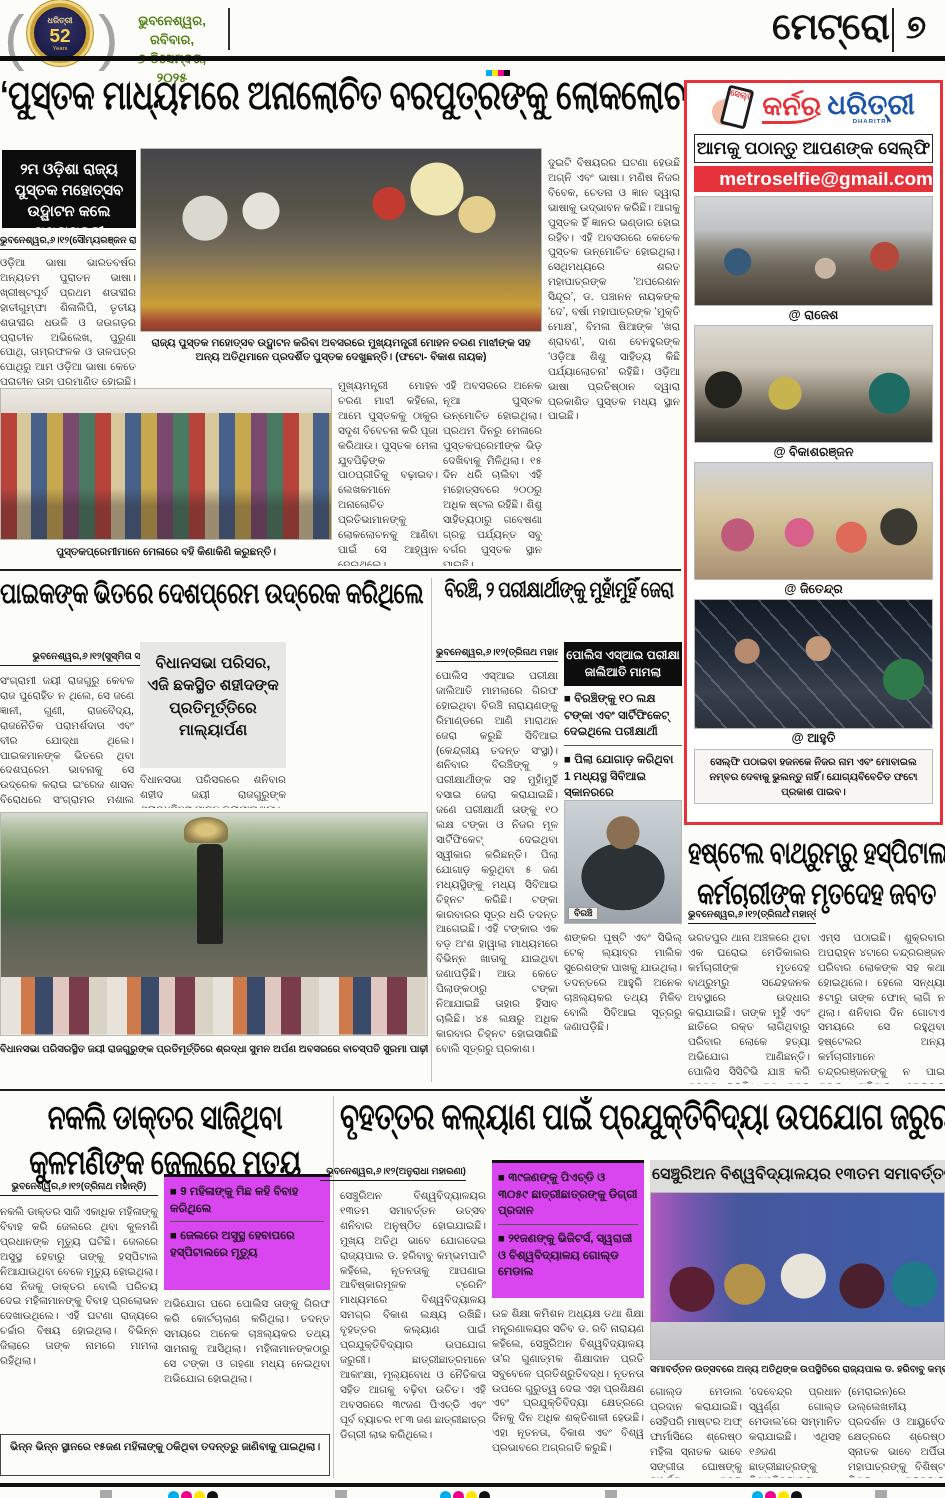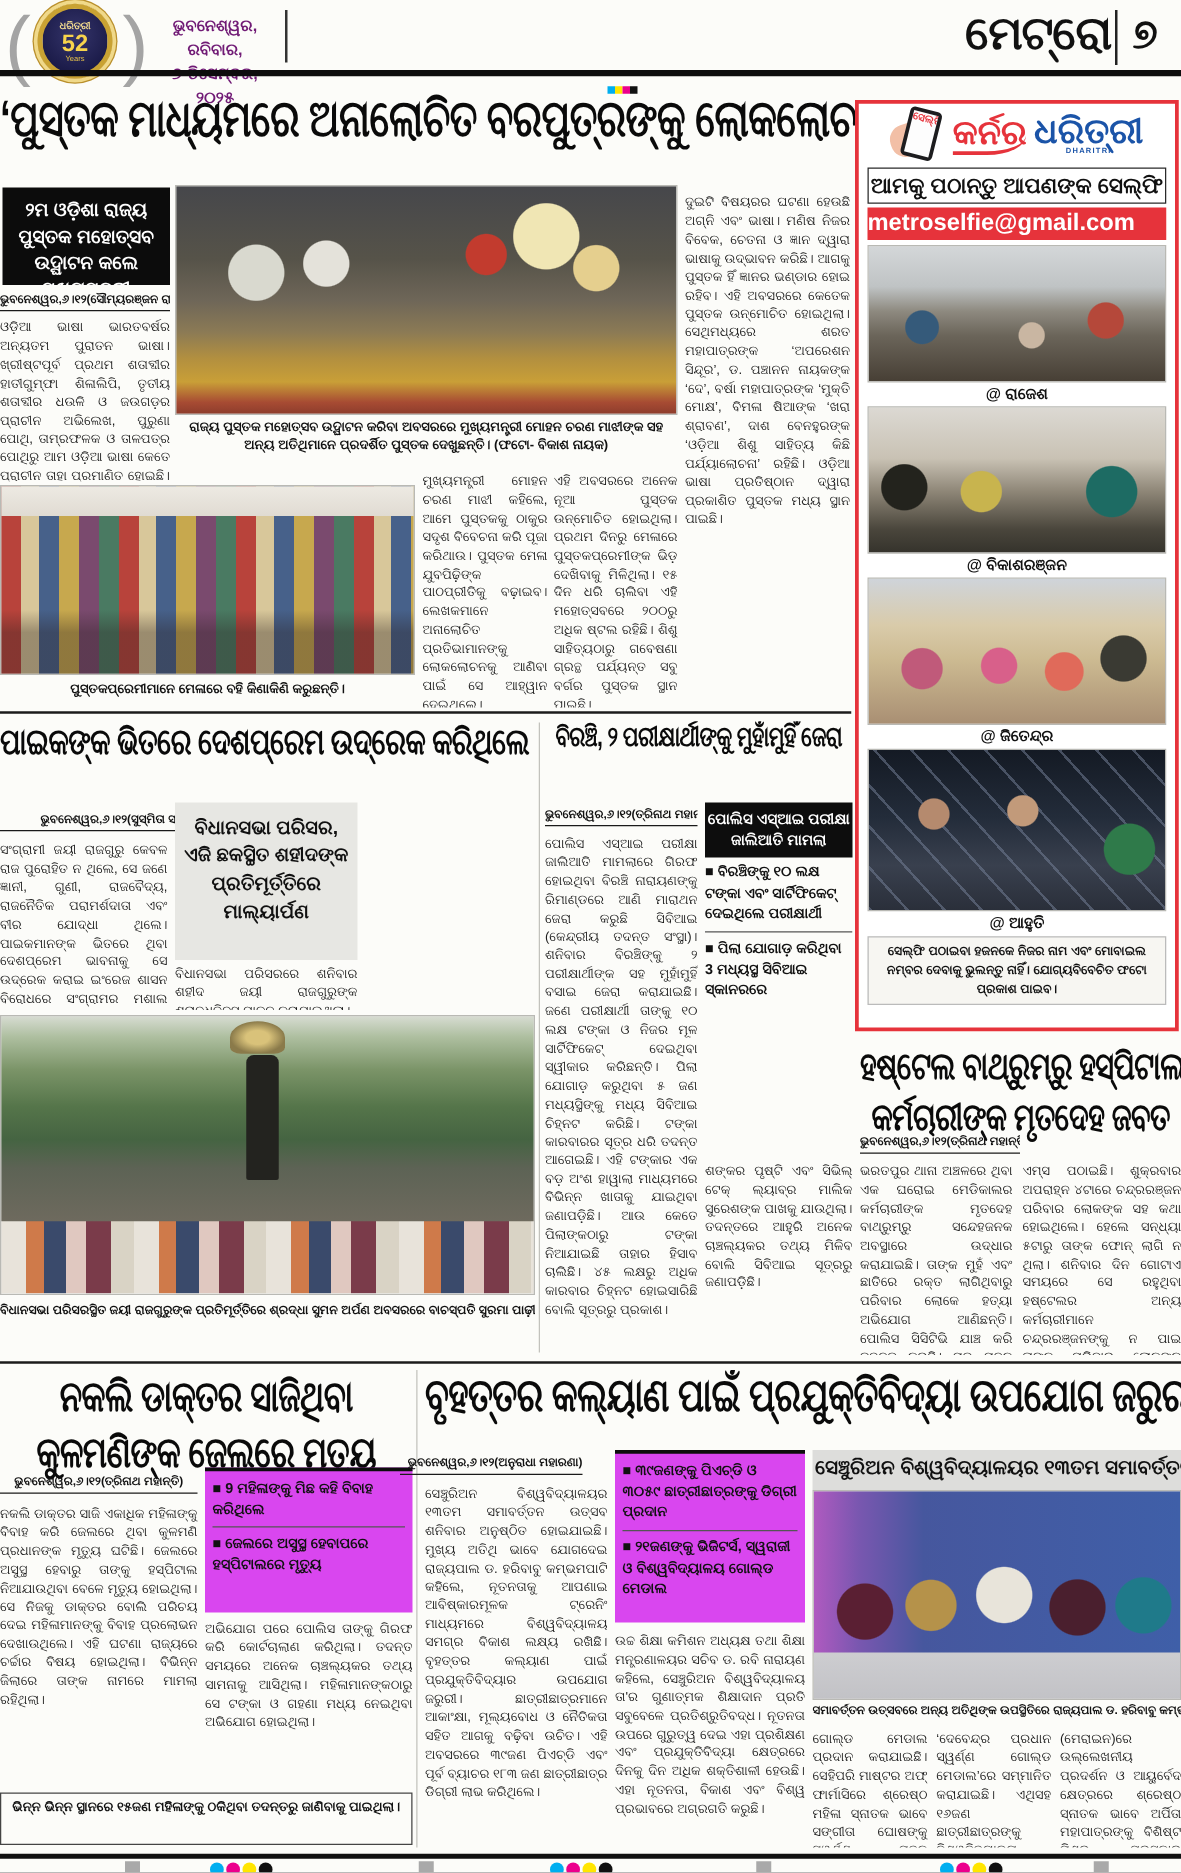--- a/index.html
+++ b/index.html
@@ -23,27 +23,27 @@
   .rule-v{background:#c2c2bd;width:1px;}
   .rule-h{background:#1c1c1c;}
   
   .paren{font-size:62px;color:#a4a4a4;font-weight:400;line-height:1;}
   .logo-circle{width:60px;height:60px;border-radius:50%;border:4px solid #c9a233;
      background:radial-gradient(circle at 50% 40%,#35356b 0%,#1c1c4a 70%,#11113a 100%);
      box-shadow:0 0 0 3px #f0d98a, 0 0 0 4px #b98f2c;text-align:center;box-sizing:border-box;}
   .logo-brand{color:#f5dd90;font-size:8px;font-weight:700;margin-top:9px;}
   .logo-52{color:#f8d44c;font-size:19px;font-weight:800;line-height:1;}
   .logo-sub{color:#e8c34a;font-size:6px;}
-  .dateline{font-size:13px;font-weight:700;line-height:1.45;text-align:center;color:#701a75;}
+  .dateline{font-size:13px;font-weight:700;line-height:1.45;text-align:center;color:#4d7c0f;}
   .section-title{font-size:37px;font-weight:800;letter-spacing:-1px;}
   .pageno{font-size:33px;font-weight:800;}
   
   .selfie-panel{border:3px solid #e6333b;background:#fff;box-sizing:border-box;}
   .selfie-sub{border:1.5px solid #2a2a2a;font-weight:800;font-size:17.5px;text-align:center;padding:3px 0;margin:3px 7px;overflow:hidden;white-space:nowrap;}
-  .selfie-email{background:#e6333b;color:#fff;font-weight:700;font-size:19px;text-align:left;padding:2px 0;margin:0 7px;overflow:hidden;}
+  .selfie-email{background:#e6333b;color:#fff;font-weight:700;font-size:19px;text-align:right;padding:2px 0;margin:0 7px;overflow:hidden;}
   .selfie-cap{font-weight:700;font-size:12.5px;text-align:center;line-height:18px;height:18px;overflow:hidden;}
   .selfie-note{border:1px solid #bbb;background:#f7f6f2;font-size:10px;font-weight:600;text-align:center;line-height:1.5;padding:4px 6px;margin:2px 7px;overflow:hidden;}
   .corner-red{color:#e6333b;font-weight:800;font-size:27px;border-bottom:3px solid #e6333b;border-radius:0 0 60%/18px;line-height:1.05;}
   .brand-blue{color:#1b54a8;font-weight:800;font-size:28px;line-height:0.95;text-align:center;}
   .brand-sub{color:#1b54a8;font-size:6px;font-weight:700;letter-spacing:1px;text-align:center;}
   .hand-icon{width:34px;height:26px;background:#f2bfa6;border-radius:12px 4px 10px 12px;transform:rotate(-18deg);}
   .phone-icon{width:26px;height:40px;background:#1d1d1f;border-radius:4px;transform:rotate(14deg);box-sizing:border-box;padding:3px;}
   .phone-screen{width:100%;height:100%;background:#fdfdfd;color:#e6333b;font-size:8.5px;font-weight:800;text-align:center;line-height:1.1;overflow:hidden;}
   
   .ph-main{background:
@@ -192,21 +192,24 @@
   </div>
   <div class="abs cap nowrap" style="left:0;top:1042px;width:428px;font-size:10px;text-align:left;">ବିଧାନସଭା ପରିସରସ୍ଥିତ ଜୟୀ ରାଜଗୁରୁଙ୍କ ପ୍ରତିମୂର୍ତ୍ତିରେ ଶ୍ରଦ୍ଧା ସୁମନ ଅର୍ପଣ ଅବସରରେ ବାଚସ୍ପତି ସୁରମା ପାଢ଼ୀଙ୍କ ସହ ଅନ୍ୟମାନେ।</div>
 
   <div class="abs hl cond nowrap center" style="left:436px;top:577px;width:246px;font-size:17px;">ବିରଞ୍ଚି, ୨ ପରୀକ୍ଷାର୍ଥୀଙ୍କୁ ମୁହାଁମୁହିଁ ଜେରା</div>
   <div class="abs byline" style="left:436px;top:646px;width:122px;">ଭୁବନେଶ୍ୱର,୬।୧୨(ତ୍ରିନାଥ ମହାନ୍ତି)</div>
   <div class="abs bodytxt" style="left:436px;top:668px;width:122px;height:416px;">ପୋଲିସ ଏସ୍‌ଆଇ ପରୀକ୍ଷା ଜାଲିଆତି ମାମଲାରେ ଗିରଫ ହୋଇଥିବା ବିରଞ୍ଚି ନାରାୟଣଙ୍କୁ ରିମାଣ୍ଡରେ ଆଣି ମାରାଥନ ଜେରା କରୁଛି ସିବିଆଇ (କେନ୍ଦ୍ରୀୟ ତଦନ୍ତ ସଂସ୍ଥା)। ଶନିବାର ବିରଞ୍ଚିଙ୍କୁ ୨ ପରୀକ୍ଷାର୍ଥୀଙ୍କ ସହ ମୁହାଁମୁହିଁ ବସାଇ ଜେରା କରାଯାଇଛି। ଜଣେ ପରୀକ୍ଷାର୍ଥୀ ତାଙ୍କୁ ୧୦ ଲକ୍ଷ ଟଙ୍କା ଓ ନିଜର ମୂଳ ସାର୍ଟିଫିକେଟ୍ ଦେଇଥିବା ସ୍ୱୀକାର କରିଛନ୍ତି। ପିଲା ଯୋଗାଡ଼ କରୁଥିବା ୫ ଜଣ ମଧ୍ୟସ୍ଥିଙ୍କୁ ମଧ୍ୟ ସିବିଆଇ ଚିହ୍ନଟ କରିଛି। ଟଙ୍କା କାରବାରର ସୂତ୍ର ଧରି ତଦନ୍ତ ଆଗେଇଛି। ଏହି ଟଙ୍କାର ଏକ ବଡ଼ ଅଂଶ ହାୱାଲା ମାଧ୍ୟମରେ ବିଭିନ୍ନ ଖାତାକୁ ଯାଇଥିବା ଜଣାପଡ଼ିଛି। ଆଉ କେତେ ପିଲାଙ୍କଠାରୁ ଟଙ୍କା ନିଆଯାଇଛି ତାହାର ହିସାବ ଚାଲିଛି। ୪୫ ଲକ୍ଷରୁ ଅଧିକ କାରବାର ଚିହ୍ନଟ ହୋଇସାରିଛି ବୋଲି ସୂତ୍ରରୁ ପ୍ରକାଶ।</div>
   <div class="abs infotitle" style="left:564px;top:642px;width:118px;height:44px;">ପୋଲିସ ଏସ୍‌ଆଇ ପରୀକ୍ଷା ଜାଲିଆତି ମାମଲା</div>
   <div class="abs" style="left:564px;top:690px;width:118px;height:108px;overflow:hidden;">
     <div class="bullet">■ ବିରଞ୍ଚିଙ୍କୁ ୧୦ ଲକ୍ଷ ଟଙ୍କା ଏବଂ ସାର୍ଟିଫିକେଟ୍ ଦେଇଥିଲେ ପରୀକ୍ଷାର୍ଥୀ</div>
     <div class="bulletsep"></div>
-    <div class="bullet">■ ପିଲା ଯୋଗାଡ଼ କରିଥିବା 3 ମଧ୍ୟସ୍ଥ ସିବିଆଇ ସ୍କାନରରେ</div>
+    <div class="bullet">■ ପିଲା ଯୋଗାଡ଼ କରିଥିବା 1 ମଧ୍ୟସ୍ଥ ସିବିଆଇ ସ୍କାନରରେ</div>
+  </div>
+  <div class="abs photo ph-mug" style="left:564px;top:800px;width:118px;height:124px;">
+    <div class="mug-label">ବିରଞ୍ଚି</div>
   </div>
   <div class="abs bodytxt" style="left:564px;top:930px;width:118px;height:152px;">ଶଙ୍କର ପୃଷ୍ଟି ଏବଂ ସିଭିଲ୍ ଟେକ୍ ଲ୍ୟାବ୍‌ର ମାଲିକ ସୁରେଶଙ୍କ ପାଖକୁ ଯାଉଥିଲା। ତଦନ୍ତରେ ଆହୁରି ଅନେକ ଚାଞ୍ଚଲ୍ୟକର ତଥ୍ୟ ମିଳିବ ବୋଲି ସିବିଆଇ ସୂତ୍ରରୁ ଜଣାପଡ଼ିଛି।</div>
 
   <div class="abs hl cond center" style="left:688px;top:833px;width:257px;font-size:23px;line-height:1.35;">
     <div class="nowrap">ହଷ୍ଟେଲ ବାଥ୍‌ରୁମ୍‌ରୁ ହସ୍ପିଟାଲ</div>
     <div class="nowrap">କର୍ମଚାରୀଙ୍କ ମୃତଦେହ ଜବତ</div>
   </div>
   <div class="abs byline" style="left:688px;top:908px;width:128px;">ଭୁବନେଶ୍ୱର,୬।୧୨(ତ୍ରିନାଥ ମହାନ୍ତି)</div>
   <div class="abs bodytxt" style="left:688px;top:930px;width:122px;height:154px;">ଭରତପୁର ଥାନା ଅଞ୍ଚଳରେ ଥିବା ଏକ ଘରୋଇ ମେଡିକାଲର କର୍ମଚାରୀଙ୍କ ମୃତଦେହ ବାଥ୍‌ରୁମ୍‌ରୁ ସନ୍ଦେହଜନକ ଅବସ୍ଥାରେ ଉଦ୍ଧାର କରାଯାଇଛି। ତାଙ୍କ ମୁହଁ ଏବଂ ଛାତିରେ ରକ୍ତ ଲାଗିଥିବାରୁ ପରିବାର ଲୋକେ ହତ୍ୟା ଅଭିଯୋଗ ଆଣିଛନ୍ତି। ପୋଲିସ ସିସିଟିଭି ଯାଞ୍ଚ କରି ତଦନ୍ତ କରୁଛି। ମୃତ ଯୁବକ ହେଲେ ଆଠଗଡ଼ ଜେନାପଦାର ଚନ୍ଦ୍ରରଞ୍ଜନ ଖଟୁଆ। ସେ ୨ବର୍ଷ ହେବ ଉକ୍ତ ହସ୍ପିଟାଲରେ କାମ କରୁଥିଲେ। ପୋଲିସ ମୃତଦେହ ଜବତ କରି ବ୍ୟବଚ୍ଛେଦ ନିମନ୍ତେ</div>
   <div class="abs bodytxt" style="left:818px;top:930px;width:127px;height:154px;">ଏମ୍ସ ପଠାଇଛି। ଶୁକ୍ରବାର ଅପରାହ୍ନ ୪ଟାରେ ଚନ୍ଦ୍ରରଞ୍ଜନ ପରିବାର ଲୋକଙ୍କ ସହ କଥା ହୋଇଥିଲେ। ହେଲେ ସନ୍ଧ୍ୟା ୫ଟାରୁ ତାଙ୍କ ଫୋନ୍ ଲାଗି ନ ଥିଲା। ଶନିବାର ଦିନ ଗୋଟାଏ ସମୟରେ ସେ ରହୁଥିବା ହଷ୍ଟେଲର ଅନ୍ୟ କର୍ମଚାରୀମାନେ ଚନ୍ଦ୍ରରଞ୍ଜନଙ୍କୁ ନ ପାଇ ତାଙ୍କ ପରିବାର ଲୋକଙ୍କୁ ଫୋନ କରିଥିଲେ। ସେ ଘରକୁ ଯାଇ ନ ଥିବା ଜଣାପଡ଼ିବା ପରେ ପରିବାର ଲୋକେ ତୁରନ୍ତ ଆସି ଭରତପୁର ଥାନାରେ ଅଭିଯୋଗ କରିଥିଲେ। ପୋଲିସ ସବୁ ସିସିଟିଭି ଯାଞ୍ଚ କରିବାପରେ ହଷ୍ଟେଲ ବାଥ୍‌ରୁମ୍‌ରୁ ମୃତଦେହ ମିଳିଥିଲା।</div>

